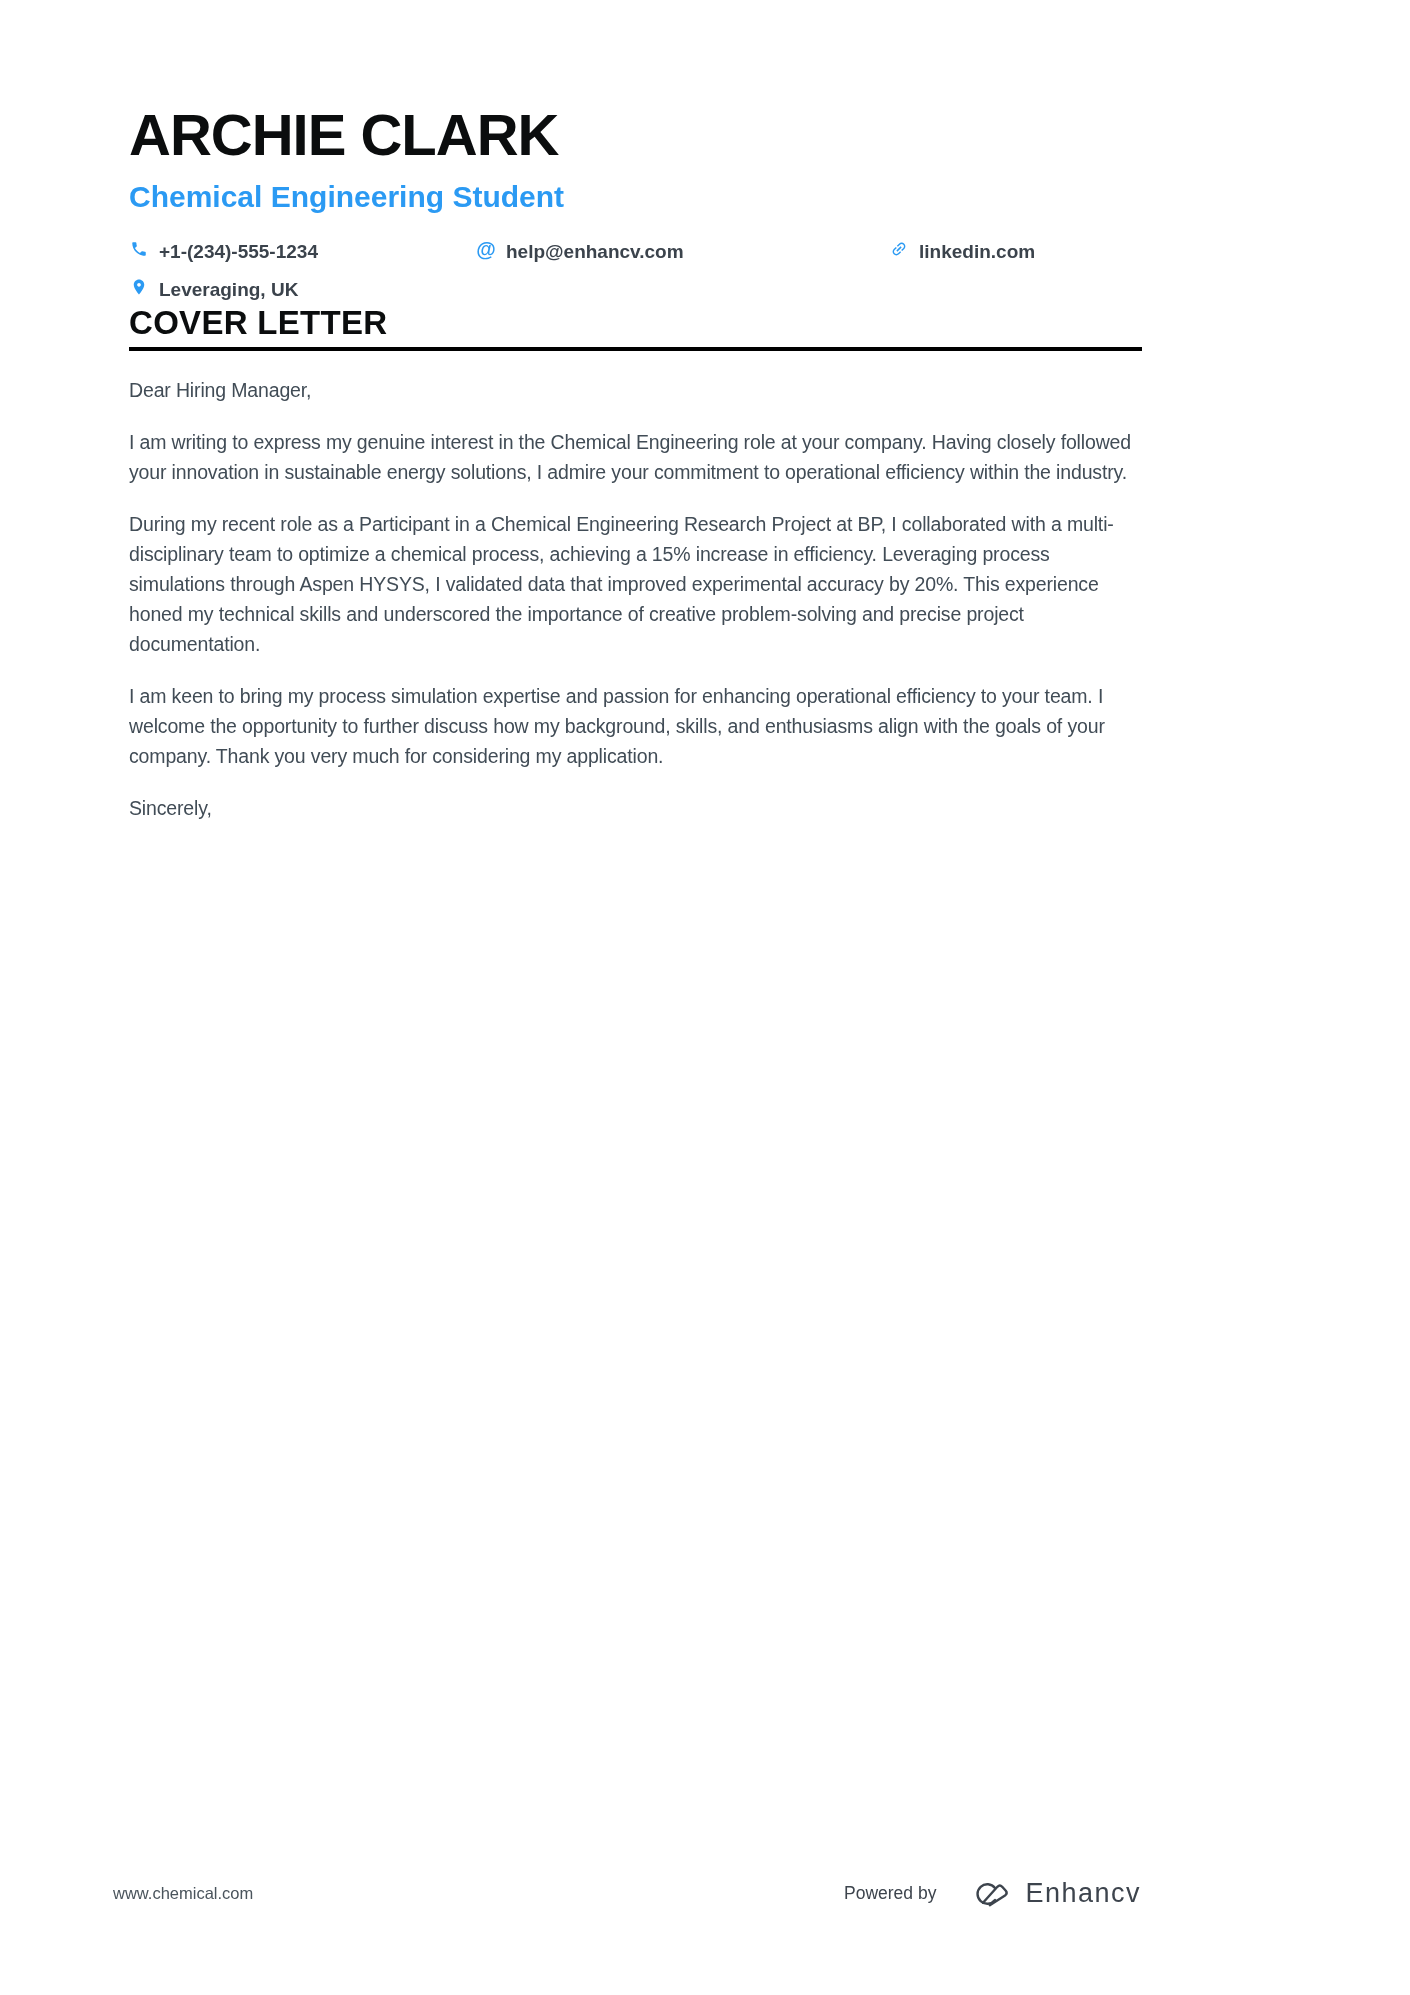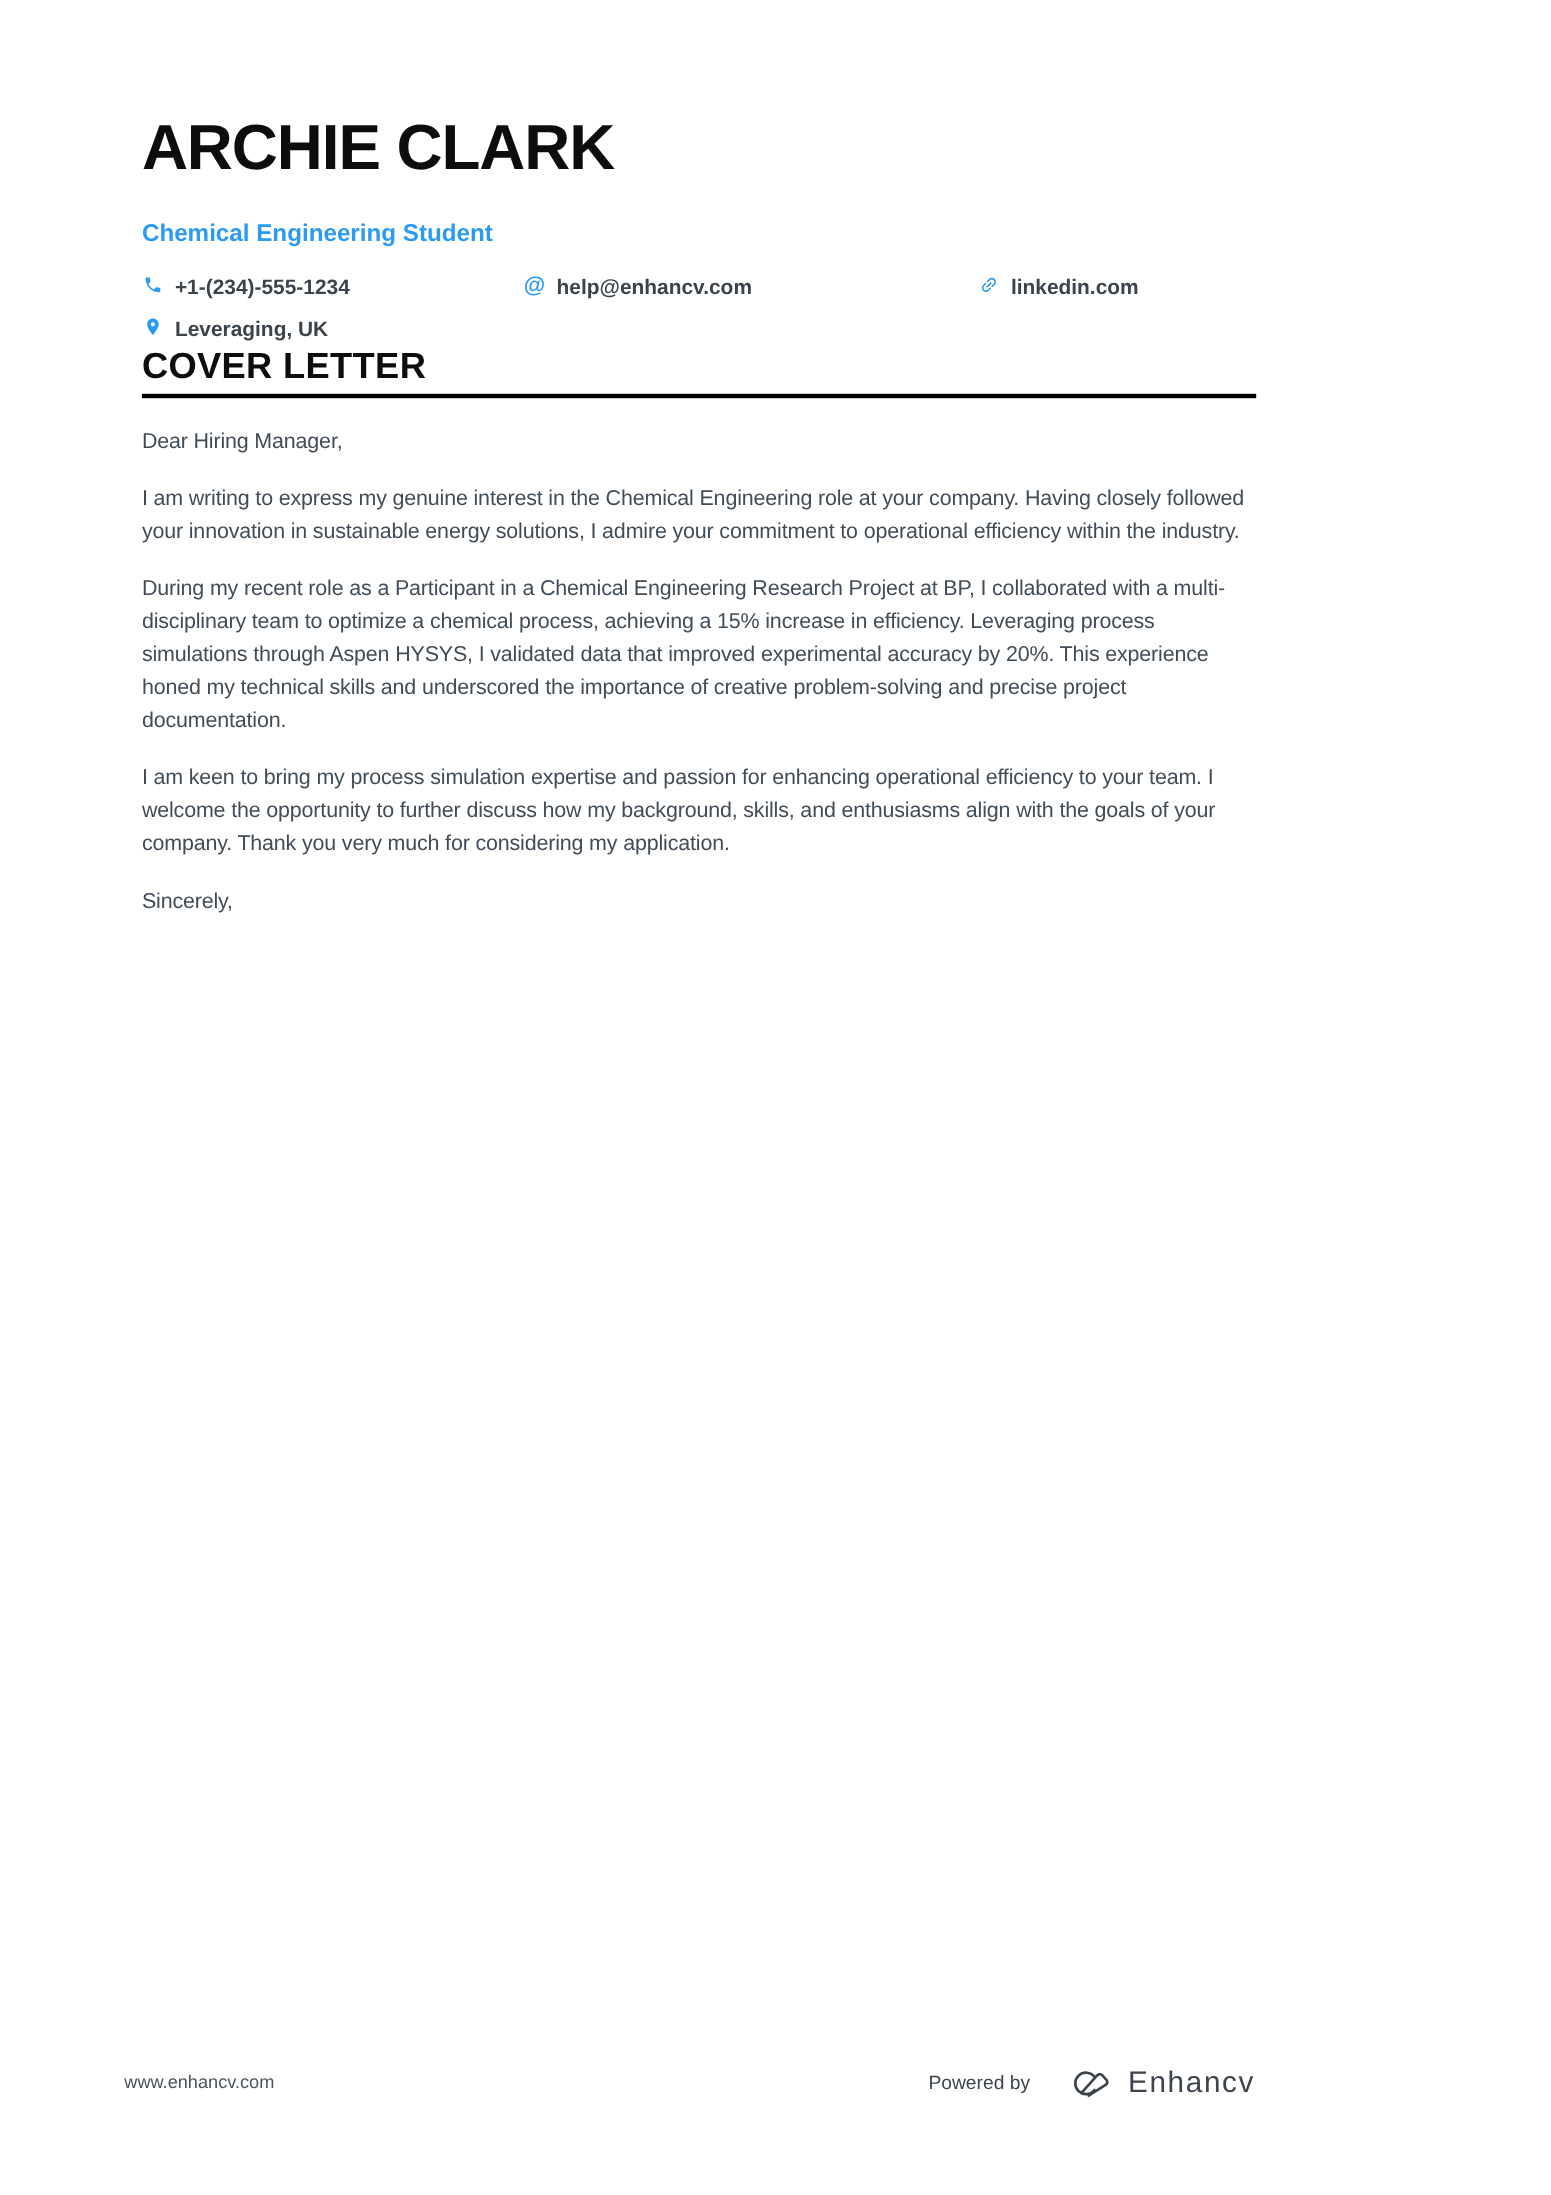--- a/index.html
+++ b/index.html
@@ -27,22 +27,22 @@
   
   .name {
     margin-top: 102px;
     font-size: 58px;
     line-height: 1.15;
     font-weight: bold;
     letter-spacing: -1px;
     color: var(--heading);
   }
   .job-title {
-    margin-top: 30px;
-    font-size: 22px;
+    margin-top: 10px;
+    font-size: 30px;
     line-height: 1.2;
     font-weight: bold;
     color: var(--accent);
   }
   .contact-grid {
     margin-top: 24px;
     display: grid;
     grid-template-columns: 347px 413px 1fr;
     row-gap: 12px;
     align-items: center;
@@ -181,21 +181,21 @@
     <div class="letter">
       <p>Dear Hiring Manager,</p>
       <p>I am writing to express my genuine interest in the Chemical Engineering role at your company. Having closely followed your innovation in sustainable energy solutions, I admire your commitment to operational efficiency within the industry.</p>
       <p>During my recent role as a Participant in a Chemical Engineering Research Project at BP, I collaborated with a multi-disciplinary team to optimize a chemical process, achieving a 15% increase in efficiency. Leveraging process simulations through Aspen HYSYS, I validated data that improved experimental accuracy by 20%. This experience honed my technical skills and underscored the importance of creative problem-solving and precise project documentation.</p>
       <p>I am keen to bring my process simulation expertise and passion for enhancing operational efficiency to your team. I welcome the opportunity to further discuss how my background, skills, and enthusiasms align with the goals of your company. Thank you very much for considering my application.</p>
       <p>Sincerely,</p>
     </div>
   </div>
 
   <div class="footer">
-    <span class="footer-site">www.enhancv.com</span>
+    <span class="footer-site">www.chemical.com</span>
     <div class="footer-brand">
       <span class="powered-by">Powered by</span>
       <span class="brand-lockup">
         <span class="brand-mark">
           <svg width="48" height="26" viewBox="0 0 60 32" fill="none" stroke="#3d444d" stroke-width="3" stroke-linecap="round" stroke-linejoin="round">
             <path d="M40 8.5 A 12.2 12.2 0 1 0 40 23.5"></path>
             <path d="M25 27 L43 7 Q46 4 49 7 L53.5 12 Q56 15 53 17.5 L33.5 30"></path>
           </svg>
         </span>
         <span class="brand-word">Enhancv</span>

